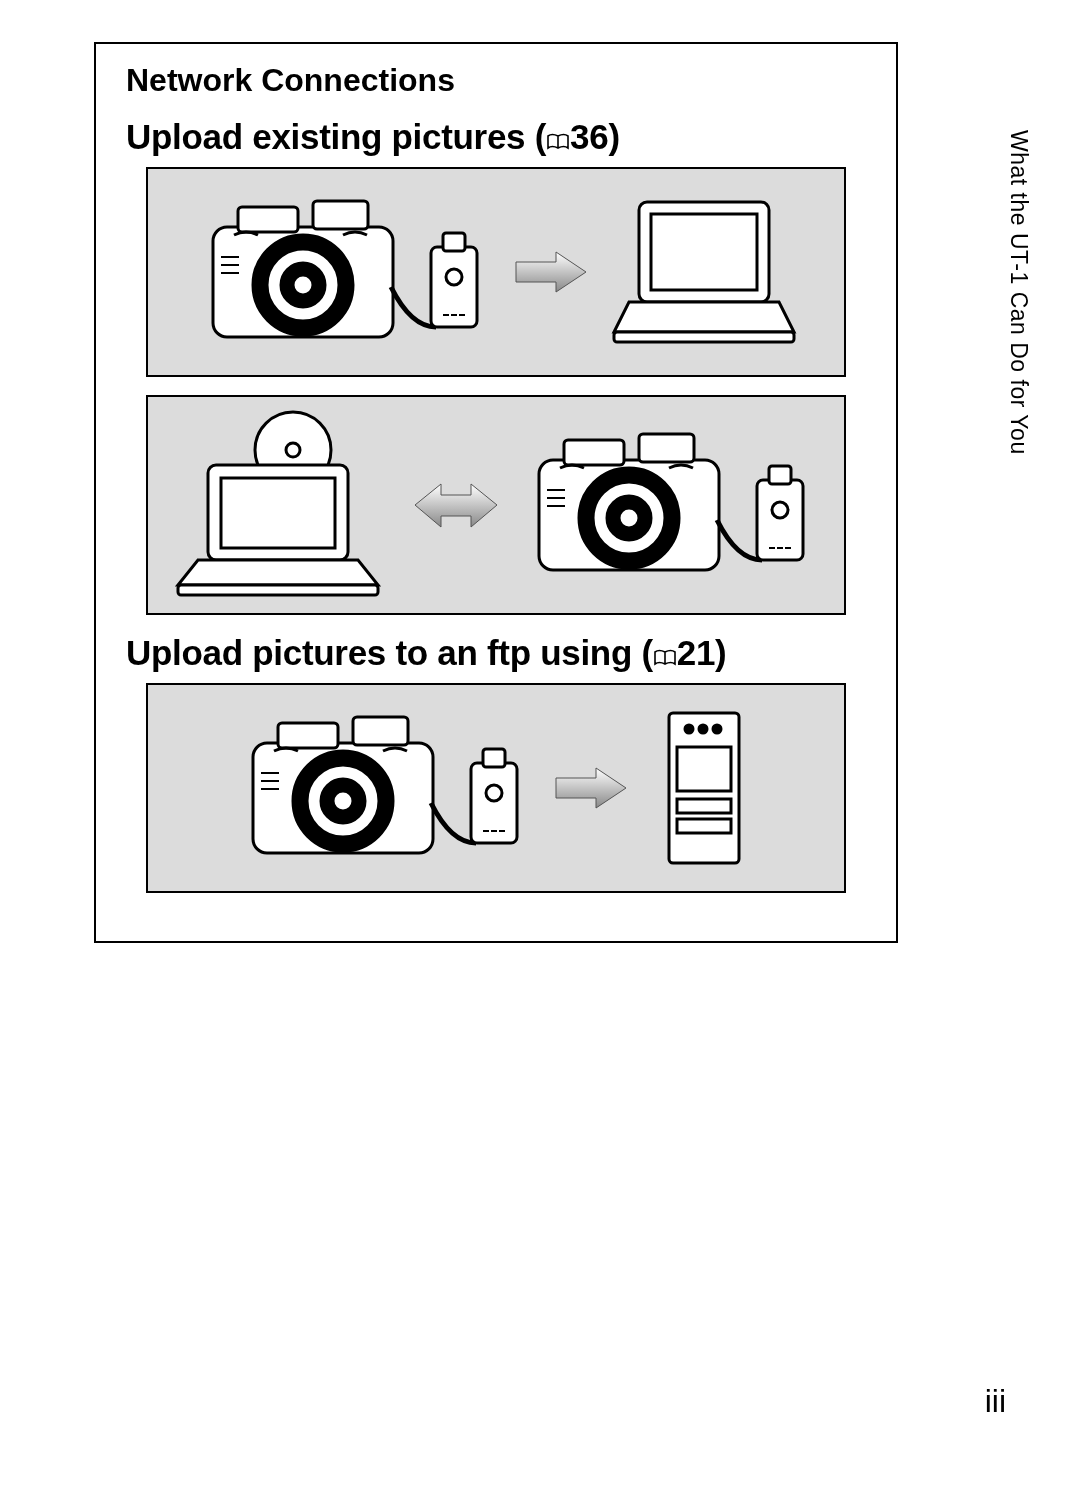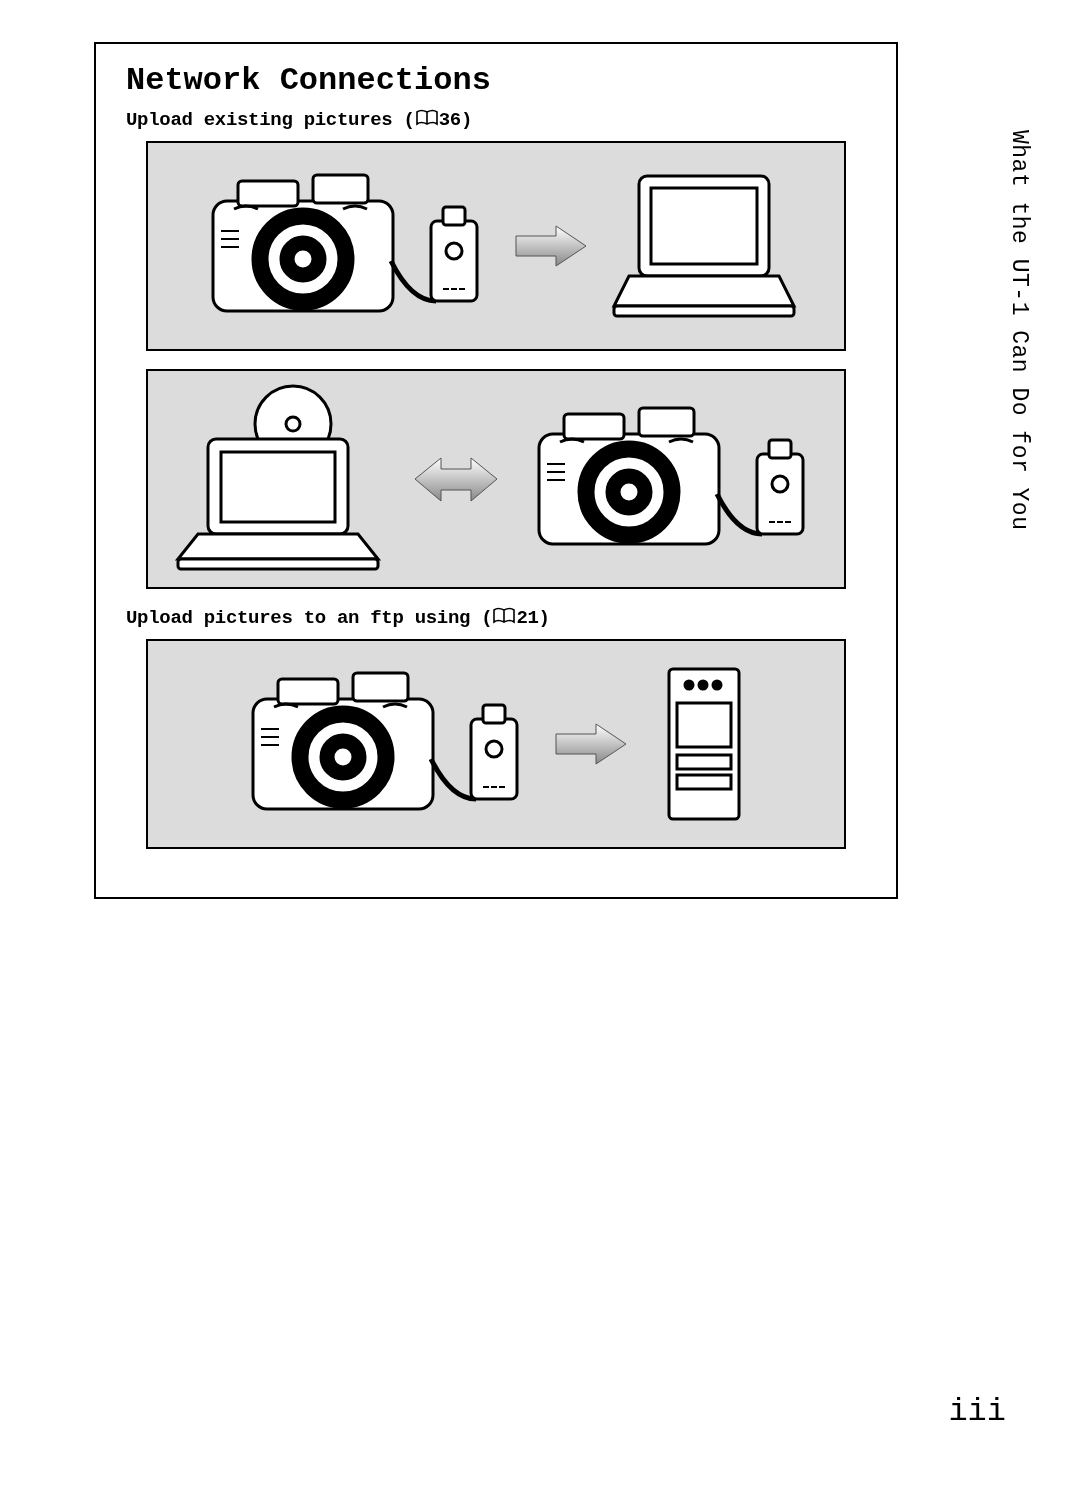--- a/index.html
+++ b/index.html
@@ -1,28 +1,28 @@
 <!DOCTYPE html>
 <html><head>
 <meta charset="utf-8">
 <style>
   * { box-sizing: border-box; margin: 0; padding: 0; }
   html, body { width: 1080px; height: 1486px; background: #fff; font-family: "Helvetica Neue", Arial, sans-serif; color: #000; }
-  .page { position: relative; width: 1080px; height: 1486px; padding: 42px 94px 30px 94px; font-family: Liberation Mono, monospace; }
+  .page { position: relative; width: 1080px; height: 1486px; padding: 42px 94px 30px 94px; }
   .content-box { border: 2px solid #000; padding: 18px 30px 30px 30px; width: 804px; }
   .section-title { font-size: 32px; font-weight: 700; margin-bottom: 4px; }
   .intro { font-size: 29px; font-weight: 400; margin-bottom: 14px; }
-  .subhead { font-size: 19px; font-weight: 700; margin: 10px 0 10px 0; font-stretch: condensed; letter-spacing: -0.3px; }
+  .subhead { font-size: 35px; font-weight: 700; margin: 18px 0 10px 0; font-stretch: condensed; letter-spacing: -0.3px; }
   .book-icon { display: inline-block; width: 24px; height: 18px; vertical-align: -2px; }
   .illus { background: #dcdcdc; border: 2px solid #000; margin: 0 auto 18px auto; width: 700px; display: flex; align-items: center; justify-content: center; gap: 18px; padding: 14px 18px; }
   .illus-1 { height: 210px; }
   .illus-2 { height: 220px; }
   .illus-3 { height: 210px; }
   .side-tab { position: absolute; top: 130px; right: 48px; writing-mode: vertical-rl; font-size: 23px; letter-spacing: 0.5px; }
-  .page-num { position: absolute; bottom: 56px; right: 74px; font-size: 32px; }
+  .page-num { position: absolute; bottom: 66px; right: 74px; font-size: 32px; }
   svg { display: block; }
 </style>
 </head>
 <body>
 
 <div class="page">
 
   <div class="content-box">
 
     <h2 class="section-title">Network Connections</h2>

